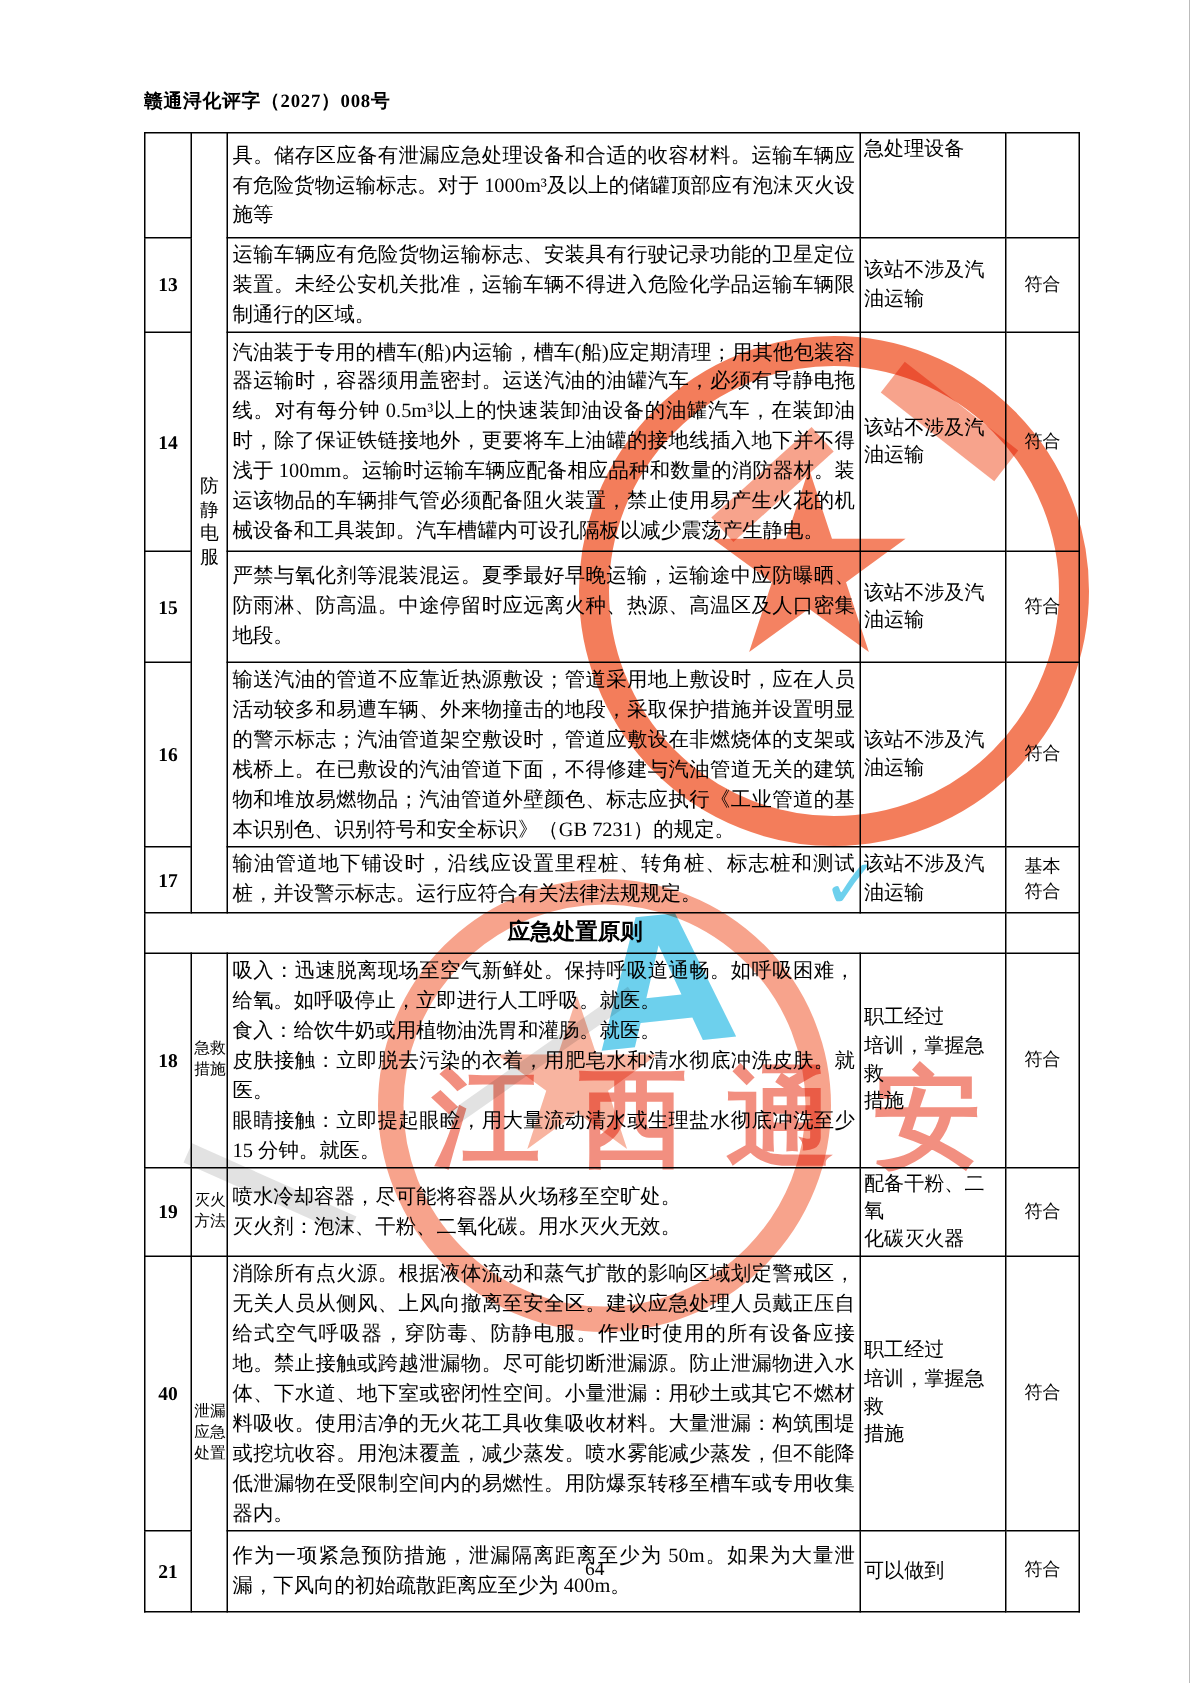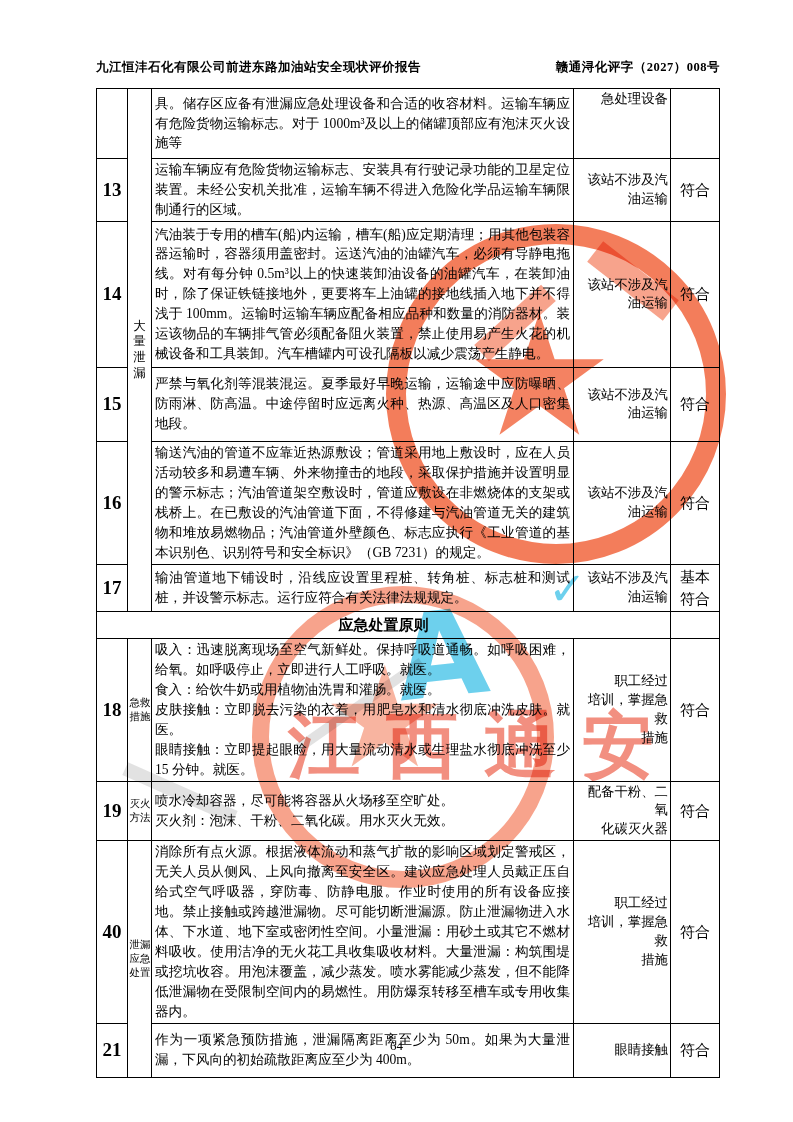--- a/index.html
+++ b/index.html
@@ -16,28 +16,28 @@
   .doc-header .ht{font-size:12.5px;font-weight:bold;letter-spacing:0.5px;}
   
   .eval-table{
     position:absolute;top:88px;left:96px;width:624px;
     border-collapse:collapse;table-layout:fixed;
   }
   .eval-table td{
     border:1px solid #000;padding:1px 3px;vertical-align:middle;
     font-size:13.6px;line-height:1.47;
   }
-  td.num{ text-align:center;font-weight:bold;font-size:19px;padding:0;}
+  td.num{ text-align:center;font-weight:bold;font-size:13px;padding:0;}
   td.cat{ padding:0 1px;text-align:center;}
   .cat-v{ font-size:12.5px;line-height:1.25;width:14px;margin:0 auto;word-break:break-all;}
   .cat-s{ font-size:10.5px;line-height:1.3;width:22px;margin:4px auto;word-break:break-all;}
   td.content{ text-align:justify;white-space:pre-line;vertical-align:middle;}
-  td.evalc{ text-align:right;white-space:pre-line;font-size:13.4px;line-height:1.4;padding:1px 2px;}
+  td.evalc{ text-align:left;white-space:pre-line;font-size:13.4px;line-height:1.4;padding:1px 2px;}
   td.evalc.top{ vertical-align:top;}
-  td.conc{ text-align:center;white-space:pre-line;font-size:15px;}
+  td.conc{ text-align:center;white-space:pre-line;font-size:12px;}
   td.section{ text-align:center;font-weight:bold;font-size:15px;padding:2px 16px;}
   
   .page-num{position:absolute;top:1038px;left:0;width:100%;text-align:center;font-size:13px;}
   
   .wm{position:absolute;pointer-events:none;mix-blend-mode:multiply;}
   .ring{border-radius:50%;}
   .ring1{left:386px;top:224px;width:300px;height:300px;border:20px solid rgba(240,88,45,0.78);}
   .ring2{left:252px;top:586px;width:268px;height:268px;border:17px solid rgba(240,88,45,0.55);}
   .star{font-family:"DejaVu Sans",sans-serif;line-height:1;}
   .star1{left:464px;top:292px;font-size:168px;color:rgba(240,88,45,0.75);}
@@ -57,37 +57,36 @@
   .ribbon{background:rgba(125,125,125,0.22);}
   .rb1{left:120px;top:786px;width:120px;height:14px;transform:rotate(24deg);}
   .rb2{left:285px;top:700px;width:150px;height:10px;transform:rotate(-35deg);}
 </style>
 </head>
 <body>
 
 <div class="page">
 
   <div class="doc-header">
-    <span class="ht">九江恒沣石化有限公司前进东路加油站安全现状评价报告</span>
     <span class="ht">赣通浔化评字（2027）008号</span>
   </div>
 
   <table class="eval-table">
     <colgroup>
       <col style="width:31px">
         <col style="width:24px">
         <col style="width:422px">
         <col style="width:97px">
         <col style="width:49px">
     </colgroup>
     <tbody>
       <tr style="height:70px">
         <td class="num"></td>
         <td class="cat" rowspan="6">
-          <div class="cat-v">大量泄漏</div>
+          <div class="cat-v">防静电服</div>
         </td>
         <td class="content">具。储存区应备有泄漏应急处理设备和合适的收容材料。运输车辆应有危险货物运输标志。对于 1000m³及以上的储罐顶部应有泡沫灭火设施等</td>
         <td class="evalc top">急处理设备</td>
         <td class="conc"></td>
       </tr>
       <tr style="height:62px">
         <td class="num">13</td>
         <td class="content">运输车辆应有危险货物运输标志、安装具有行驶记录功能的卫星定位装置。未经公安机关批准，运输车辆不得进入危险化学品运输车辆限制通行的区域。</td>
         <td class="evalc">该站不涉及汽
 油运输</td>
@@ -160,21 +159,21 @@
         </td>
         <td class="content">消除所有点火源。根据液体流动和蒸气扩散的影响区域划定警戒区，无关人员从侧风、上风向撤离至安全区。建议应急处理人员戴正压自给式空气呼吸器，穿防毒、防静电服。作业时使用的所有设备应接地。禁止接触或跨越泄漏物。尽可能切断泄漏源。防止泄漏物进入水体、下水道、地下室或密闭性空间。小量泄漏：用砂土或其它不燃材料吸收。使用洁净的无火花工具收集吸收材料。大量泄漏：构筑围堤或挖坑收容。用泡沫覆盖，减少蒸发。喷水雾能减少蒸发，但不能降低泄漏物在受限制空间内的易燃性。用防爆泵转移至槽车或专用收集器内。</td>
         <td class="evalc">职工经过
 培训，掌握急救
 措施</td>
         <td class="conc">符合</td>
       </tr>
       <tr style="height:54px">
         <td class="num">21</td>
         <td class="content">作为一项紧急预防措施，泄漏隔离距离至少为 50m。如果为大量泄漏，下风向的初始疏散距离应至少为 400m。</td>
-        <td class="evalc">眼睛接触</td>
+        <td class="evalc">可以做到</td>
         <td class="conc">符合</td>
       </tr>
     </tbody>
   </table>
 
   <div class="wm ring ring1"></div>
   <div class="wm star star1">★</div>
   <div class="wm bar bar1"></div>
   <div class="wm bar bar2"></div>
   <div class="wm ring ring2"></div>

